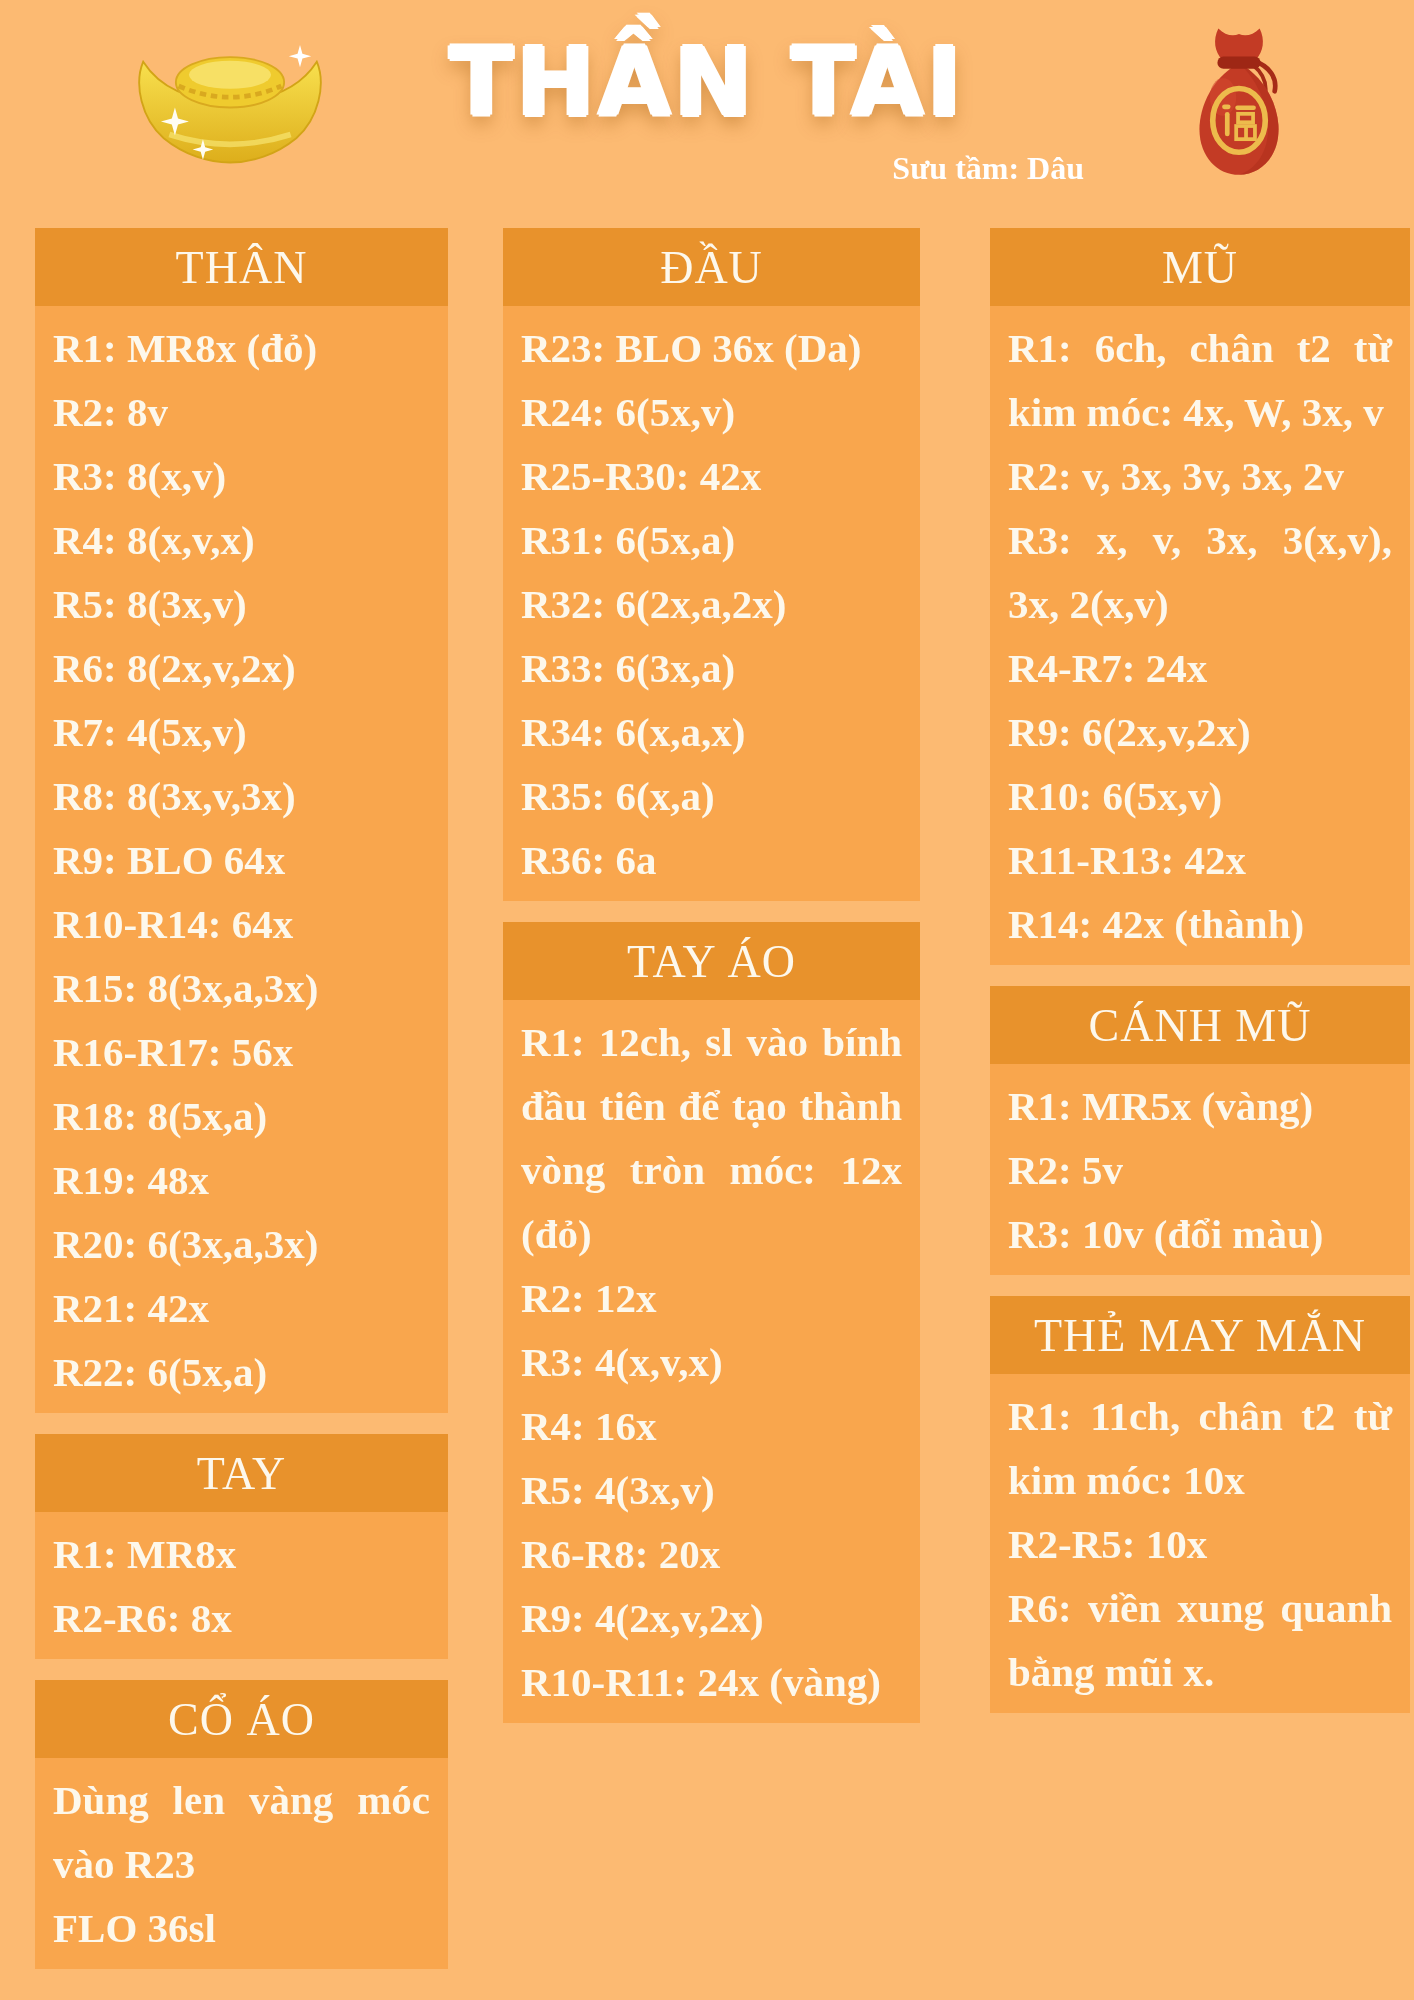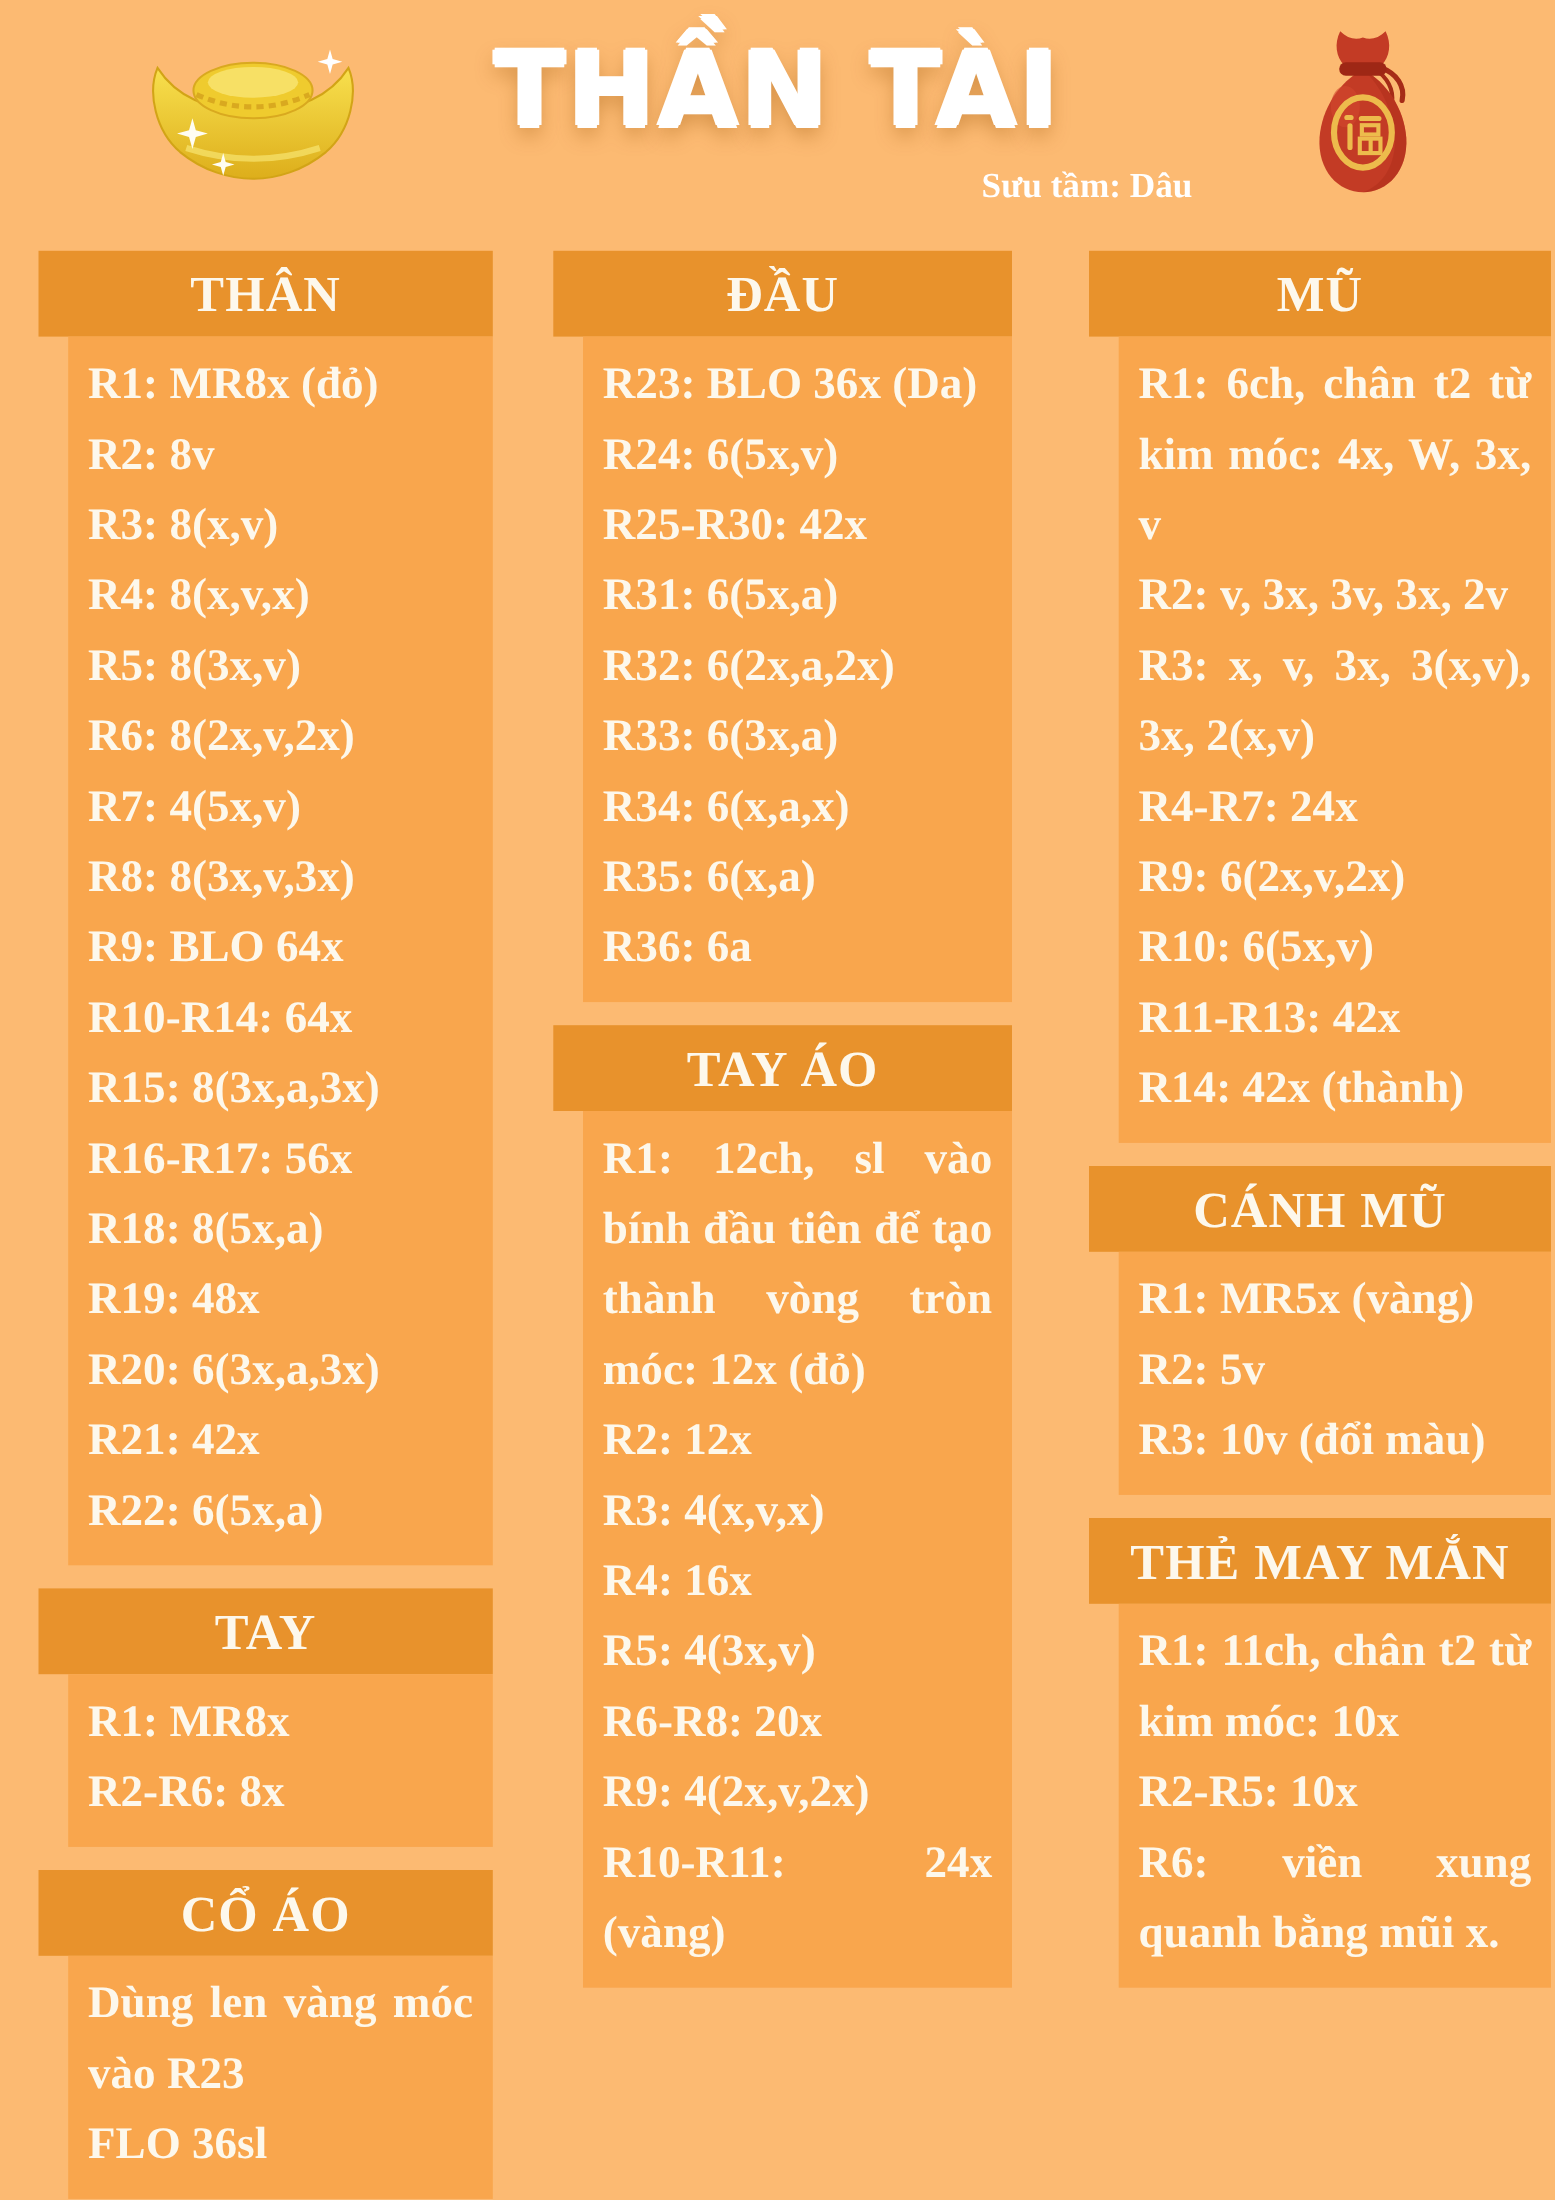--- a/index.html
+++ b/index.html
@@ -42,31 +42,30 @@
   
   .col{position:absolute;top:228px;}
   .col-1{left:35px;width:413px;}
   .col-2{left:503px;width:417px;}
   .col-3{left:990px;width:420px;}
   .panel{margin-bottom:21px;}
   .panel-header{
     background:var(--header);
     height:78px;
     display:flex;align-items:center;justify-content:center;
-    font-size:46px;font-weight:bold;
+    font-size:46px;font-weight:normal;
     color:var(--text);
     letter-spacing:1px;
   }
   .panel-body{
     background:var(--panel);
-    padding:10px 18px 19px 18px;
+    padding:10px 18px 9px 18px;
     font-size:41px;font-weight:bold;
     line-height:64px;
     color:var(--text);
-    margin-left:27px;
   }
   .row{
     text-align:justify;
     text-align-last:left;
     -moz-text-align-last:left;
   }
 </style>
 </head>
 <body>
 

